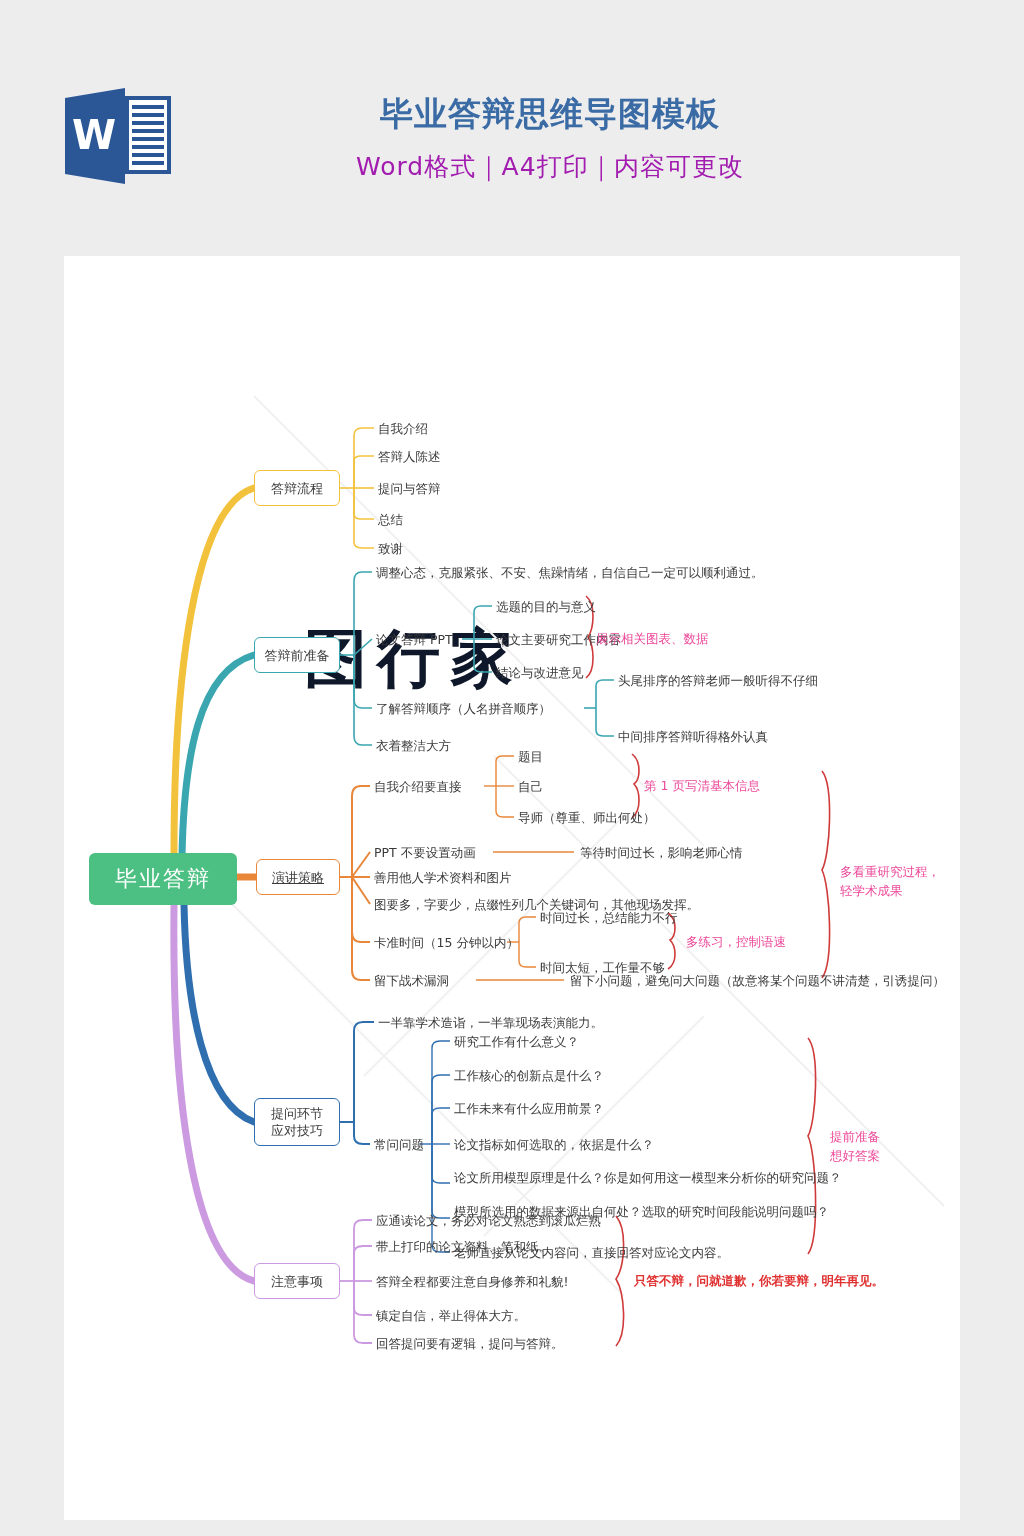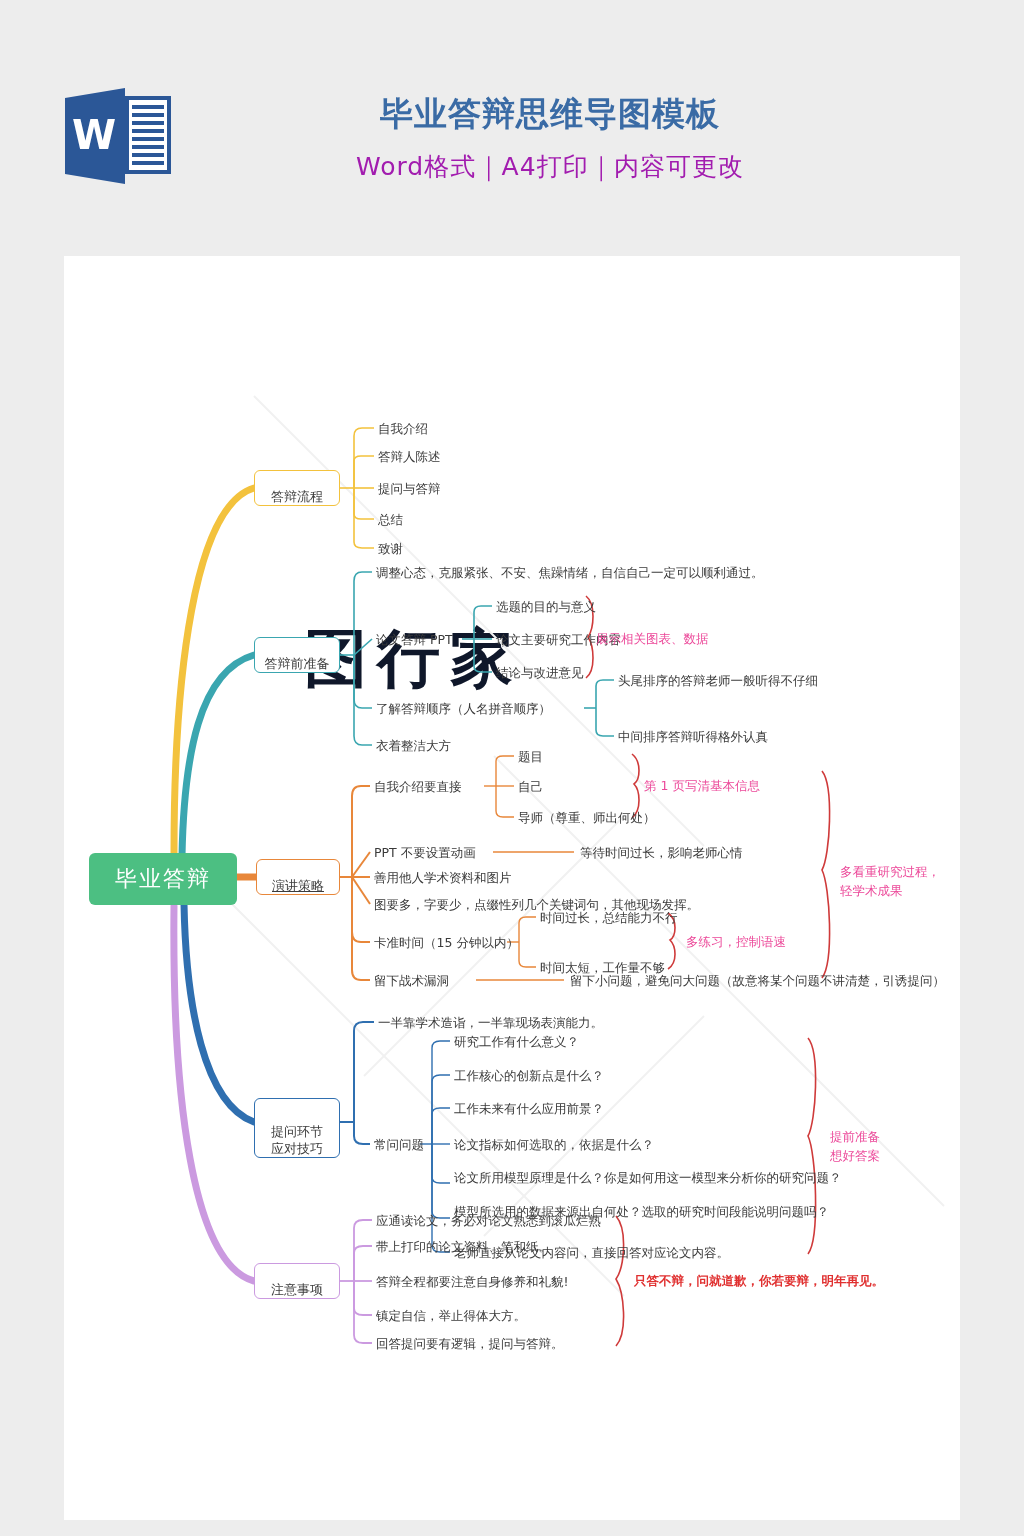--- a/index.html
+++ b/index.html
@@ -36,25 +36,25 @@
   .node{
     position:absolute;box-sizing:border-box;
     display:flex;align-items:center;justify-content:center;
     background:#fff;border-radius:6px;text-align:center;
   }
   #central-node{
     left:25px;top:597px;width:148px;height:52px;
     background:#4cbf82;border:none;border-radius:6px;
     color:#ffffff;font-size:22px;letter-spacing:2px;
   }
-  .branch-node{font-size:13px;color:#3c3c3c;line-height:17px;border-width:1px;border-style:solid;align-items:flex-end;}
+  .branch-node{font-size:13px;color:#3c3c3c;line-height:17px;border-width:1px;border-style:solid;}
   #node-b1{left:190px;top:214px;width:86px;height:36px;border-color:#f3c23d;}
   #node-b2{left:190px;top:381px;width:86px;height:36px;border-color:#3aa6b0;}
   #node-b3{left:192px;top:603px;width:84px;height:36px;border-color:#e8873a;text-decoration:underline;}
-  #node-b4{left:190px;top:842px;width:86px;height:60px;border-color:#2f6fb0;}
+  #node-b4{left:190px;top:842px;width:86px;height:48px;border-color:#2f6fb0;}
   #node-b5{left:190px;top:1007px;width:86px;height:36px;border-color:#cb9ae0;}
   
   .leaf{
     position:absolute;font-size:12.5px;color:#3a3a3a;line-height:17px;white-space:nowrap;
   }
   .note-red{
     position:absolute;font-size:12.5px;color:#e03030;line-height:18px;white-space:nowrap;
     font-weight:bold;
   }
   .note{

